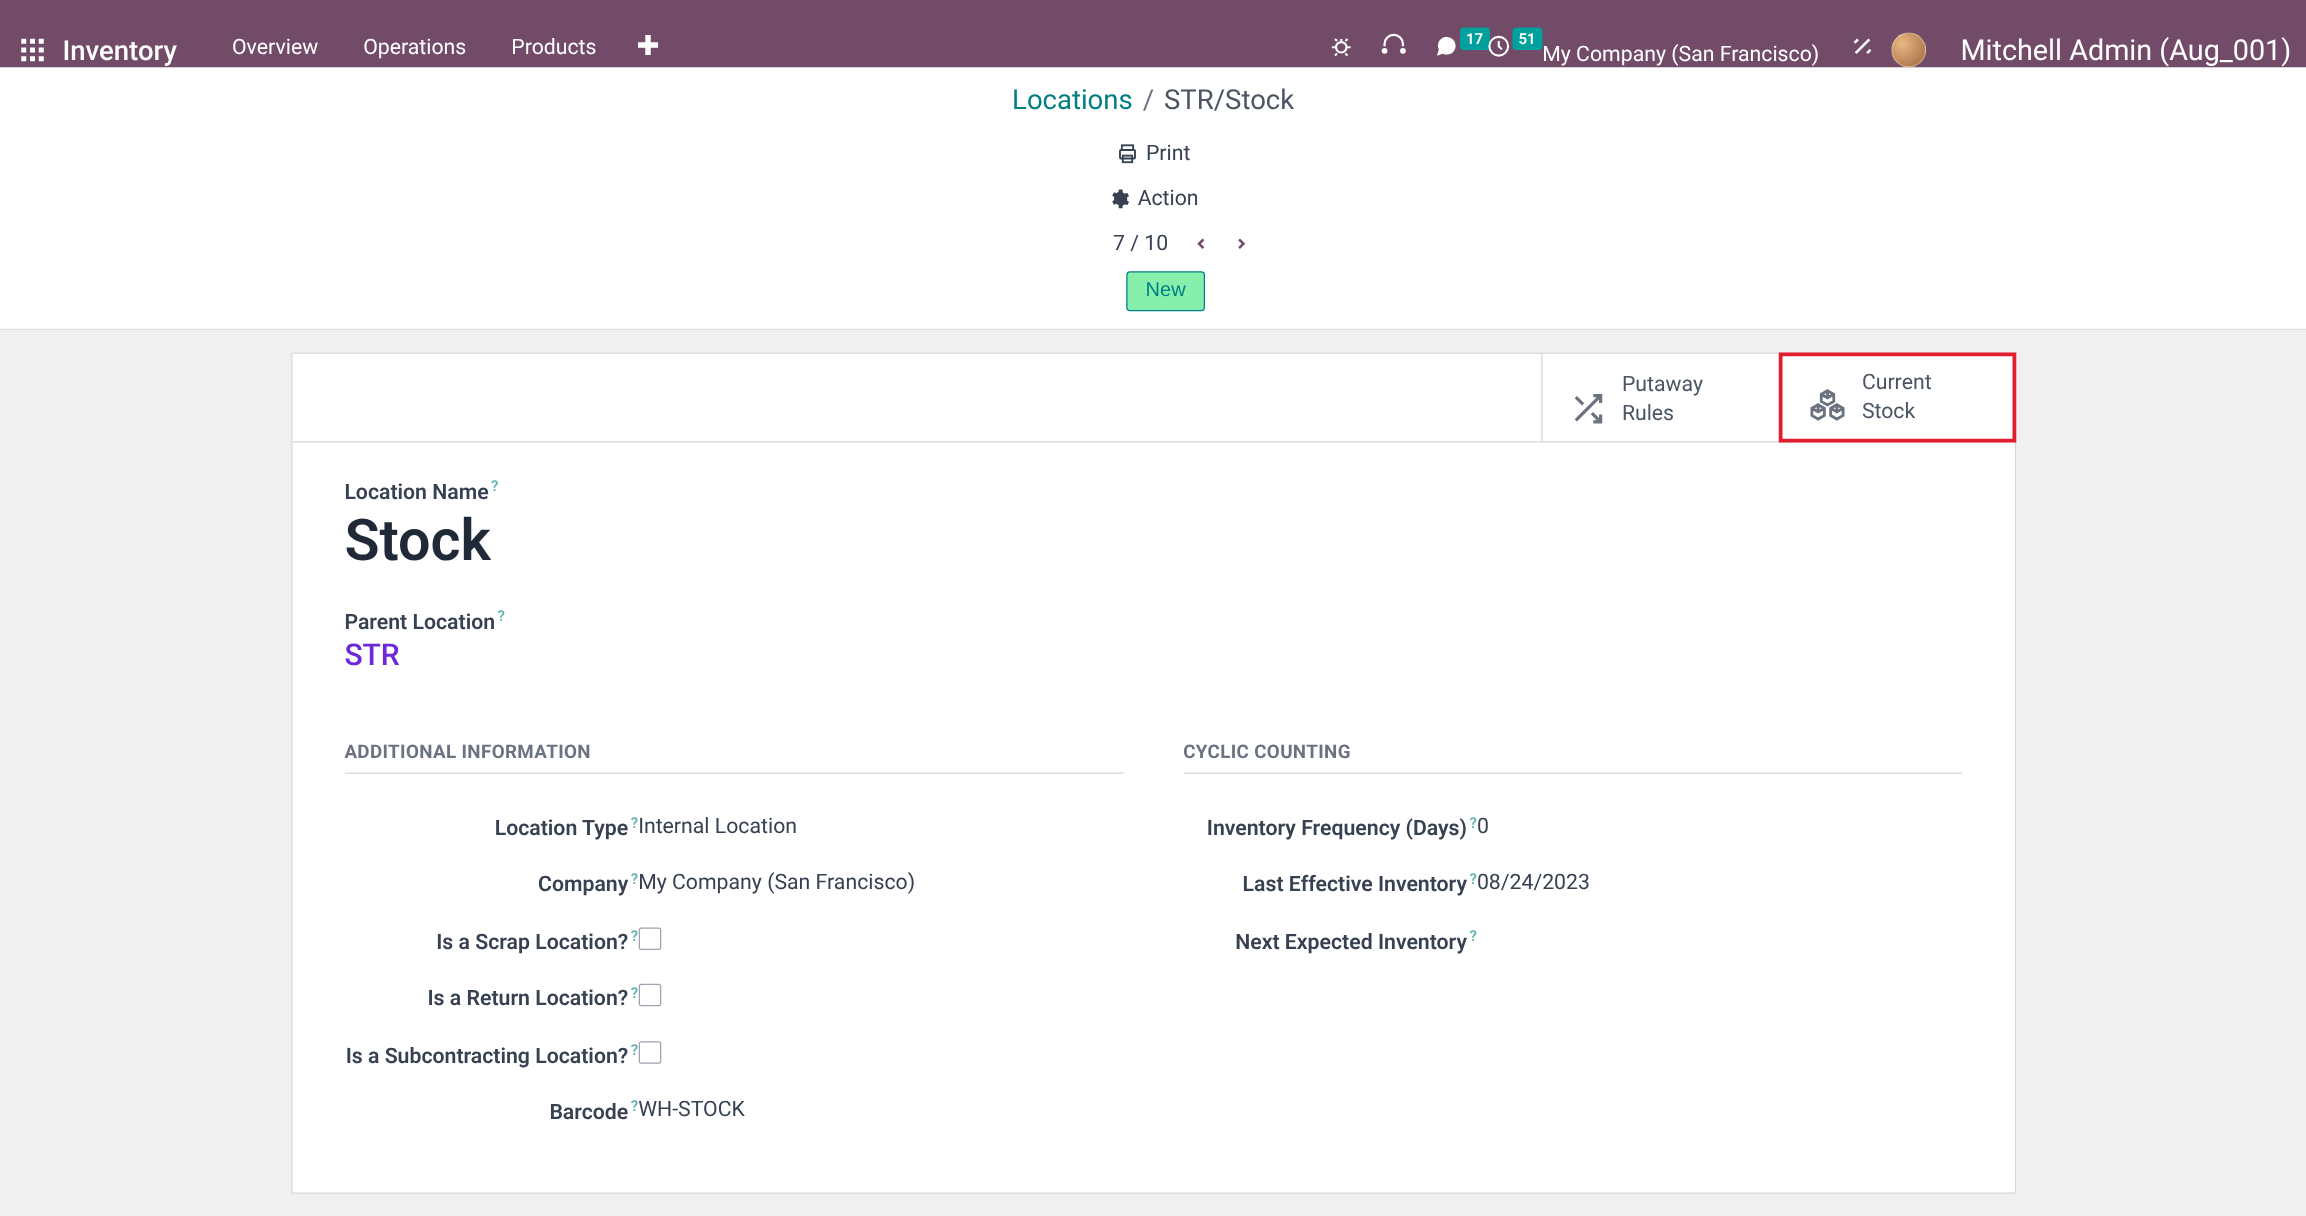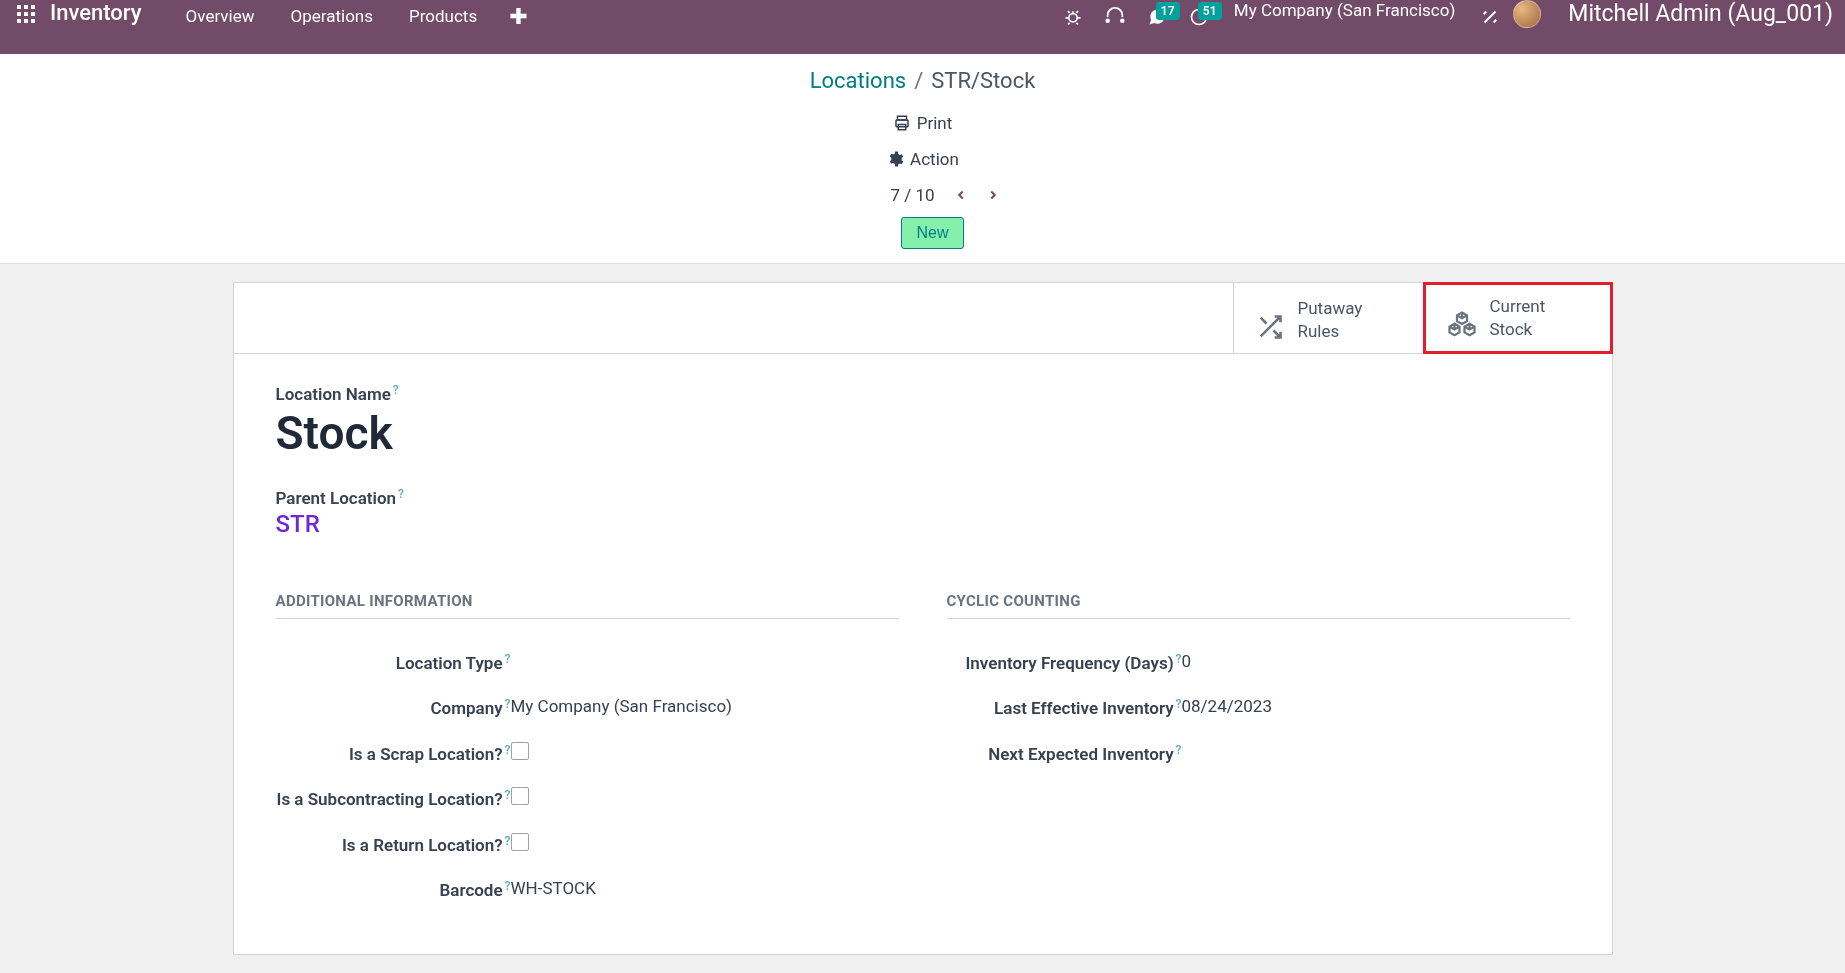--- a/index.html
+++ b/index.html
@@ -7,34 +7,34 @@
     font-family: -apple-system, BlinkMacSystemFont, "Segoe UI", Roboto, sans-serif;
     background: #f0f0f0;
     color: #374151;
     font-size: 15px;
   }
   
   .topbar {
     background: #714B67;
     color: #fff;
     display: flex;
-    align-items: flex-start;
+    align-items: flex-end;
     height: 54px;
     padding: 0 12px;
     gap: 4px;
   }
   .topbar .apps-icon { width: 28px; height: 28px; display:flex; align-items:center; justify-content:center; cursor:pointer; margin-right:6px;}
   .topbar .brand { font-size: 22px; font-weight: 500; margin-right: 24px; }
   .topbar .nav-item { font-size: 17px; padding: 6px 16px; cursor: pointer; border-radius: 4px; }
   .topbar .plus-icon { font-size: 22px; padding: 4px 12px; cursor:pointer; }
   .topbar .spacer { flex: 1; }
   .topbar .sys-icon { width: 34px; height: 34px; display:flex; align-items:center; justify-content:center; cursor:pointer; position:relative; margin: 0 2px;}
   .topbar .badge {
     position: absolute;
-    top: 2px; left: 16px;
+    top: 2px; left: 28px;
     background: #00A09D;
     color: #fff;
     font-size: 12px;
     font-weight: 600;
     padding: 1px 5px;
     border-radius: 3px;
     line-height: 16px;
   }
   .topbar .company { font-size: 17px; padding: 0 12px; cursor:pointer; }
   .topbar .avatar {
@@ -255,49 +255,50 @@
         <div class="parent-value">STR</div>
       </div>
 
       <div class="two-col">
 
         <div class="col">
           <div class="section-title">ADDITIONAL INFORMATION</div>
 
           <div class="row">
             <div class="lbl"><span>Location Type</span><span class="help-q">?</span></div>
+            <div class="val">Internal Location</div>
           </div>
 
           <div class="row">
             <div class="lbl"><span>Company</span><span class="help-q">?</span></div>
             <div class="val">My Company (San Francisco)</div>
           </div>
 
           <div class="row">
             <div class="lbl"><span>Is a Scrap Location?</span><span class="help-q">?</span></div>
             <div class="val">
                 <div class="chk"></div>
               </div>
           </div>
 
           <div class="row">
+            <div class="lbl"><span>Is a Return Location?</span><span class="help-q">?</span></div>
+            <div class="val">
+                <div class="chk"></div>
+              </div>
+          </div>
+
+          <div class="row">
             <div class="lbl"><span>Is a Subcontracting Location?</span><span class="help-q">?</span></div>
             <div class="val">
                 <div class="chk"></div>
               </div>
           </div>
 
           <div class="row">
-            <div class="lbl"><span>Is a Return Location?</span><span class="help-q">?</span></div>
-            <div class="val">
-                <div class="chk"></div>
-              </div>
-          </div>
-
-          <div class="row">
             <div class="lbl"><span>Barcode</span><span class="help-q">?</span></div>
             <div class="val">WH-STOCK</div>
           </div>
         </div>
 
         <div class="col">
           <div class="section-title">CYCLIC COUNTING</div>
 
           <div class="row">
             <div class="lbl"><span>Inventory Frequency (Days)</span><span class="help-q">?</span></div>

